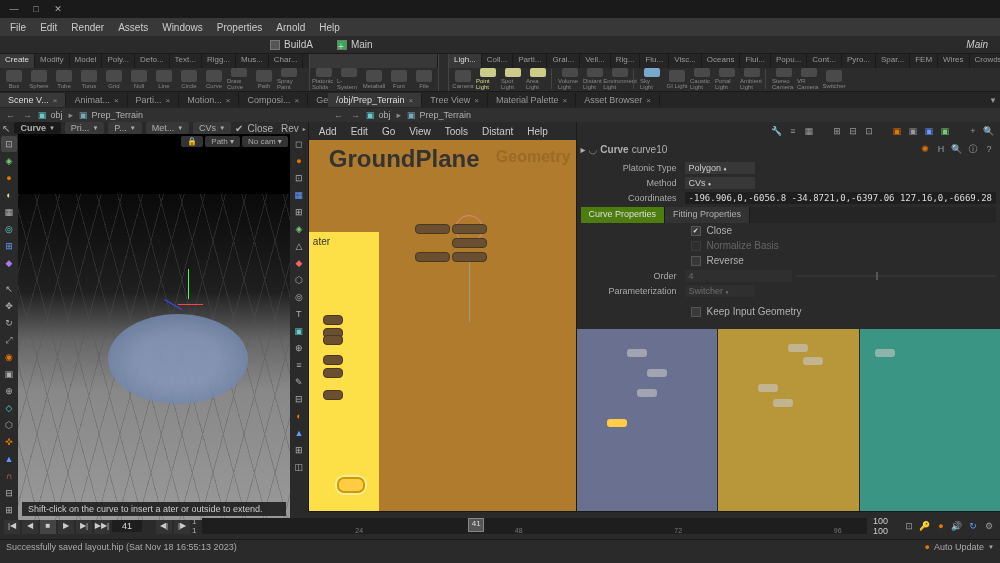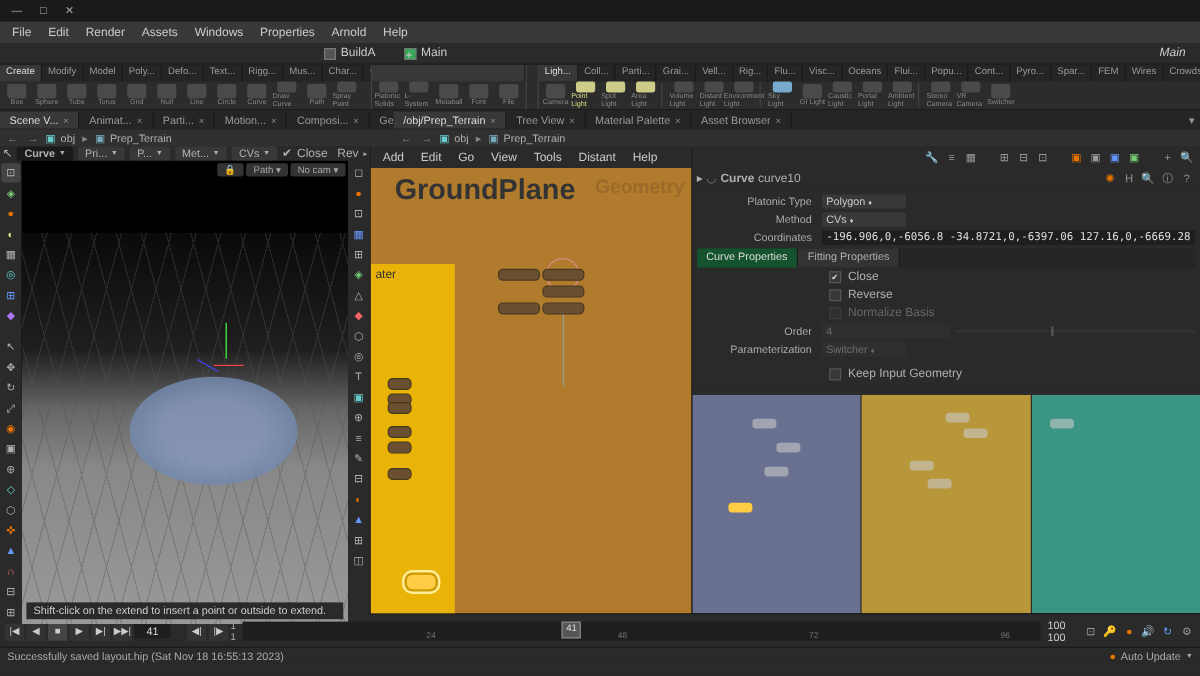--- a/index.html
+++ b/index.html
@@ -47,38 +47,38 @@
 .gizmo-y{position:absolute;left:50%;top:-15px;width:1px;height:30px;background:#4f4}
 .gizmo-x{position:absolute;top:50%;left:10px;width:25px;height:1px;background:#f44}
 .gizmo-z{position:absolute;top:50%;left:-5px;width:20px;height:1px;background:#44f;transform:rotate(30deg)}
 .vp-hint{position:absolute;bottom:4px;left:4px;right:4px;background:rgba(30,30,30,0.9);padding:2px 6px;font-size:9px;color:#ccc}
 .center-pane{width:300px;display:flex;flex-direction:column;border-right:1px solid #1a1a1a}
 .net-menubar{height:18px;background:#2a2a2a;display:flex;align-items:center;padding:0 4px;gap:2px;justify-content:space-between}
 .net-menus{display:flex;gap:2px}
 .net-view{flex:1;background:#b17b2d;position:relative;overflow:hidden}
 .title-node{position:absolute;top:5px;left:20px;font-size:24px;font-weight:bold;color:#333}
 .title-geom{position:absolute;top:8px;right:5px;font-size:16px;color:#9a6a28;font-weight:bold}
-.water-box{position:absolute;top:80px;left:0;width:70px;height:300px;background:#eab308;display:flex;align-items:flex-start;padding:4px;font-size:10px;color:#333}
+.water-box{position:absolute;top:92px;left:0;width:70px;height:300px;background:#fde047;display:flex;align-items:flex-start;padding:4px;font-size:10px;color:#333}
 .node{position:absolute;width:35px;height:10px;background:#6a5030;border-radius:4px;border:1px solid #483820}
 .node-ring{position:absolute;width:28px;height:28px;border:1px solid #d88;border-radius:50%}
 .wire{position:absolute;width:1px;background:#8fa090}
 .sel-node{position:absolute;bottom:20px;left:30px;width:24px;height:12px;background:#ffcc44;border-radius:5px;box-shadow:0 0 0 2px #cc9900,0 0 0 4px #ffee99}
 .right-pane{flex:1;display:flex;flex-direction:column}
 .parm-header{height:18px;background:#2a2a2a;display:flex;align-items:center;padding:0 4px;gap:4px;justify-content:space-between}
 .parm-title{display:flex;align-items:center;gap:3px}
 .parm-icons{display:flex;gap:2px}
 .ic{width:14px;height:14px;display:flex;align-items:center;justify-content:center;font-size:9px;color:#999}
 .parm-body{padding:2px 4px;background:#2a2a2a}
 .parm-row{display:flex;align-items:center;height:15px;gap:4px}
 .parm-label{width:100px;text-align:right;font-size:9px;color:#aaa;padding-right:4px}
 .parm-input{flex:1;background:#383838;padding:1px 4px;font-size:9px;color:#ccc;border-radius:1px}
 .coord-input{background:#1e1e1e;font-family:monospace;color:#ddd;overflow:hidden;white-space:nowrap}
 .parm-tabs{height:16px;background:#252525;display:flex;margin-top:2px}
 .ptab{padding:2px 8px;font-size:9px;background:#333;border-right:1px solid #1a1a1a}
-.ptab.active{background:#14532d;color:#ddd}
+.ptab.active{background:#4d7c0f;color:#ddd}
 .check-row{display:flex;align-items:center;height:15px;gap:6px;padding-left:110px}
 .checkbox{width:10px;height:10px;background:#383838;border:1px solid #555;display:flex;align-items:center;justify-content:center;font-size:7px;color:#ddd}
 .parm-disabled{color:#666}
 .preview{flex:1;margin-top:8px;display:flex;gap:1px;overflow:hidden}
 .pv-panel{flex:1;min-width:120px;position:relative}
 .pv-node{position:absolute;width:20px;height:8px;background:rgba(200,200,200,0.6);border-radius:3px}
 .timeline{height:28px;background:#2a2a2a;border-top:1px solid #1a1a1a;display:flex;align-items:center;padding:0 4px;gap:2px}
 .play-btn{width:16px;height:16px;background:#333;display:flex;align-items:center;justify-content:center;font-size:8px;color:#ccc}
 .frame-field{width:30px;background:#1e1e1e;padding:1px 2px;font-size:9px;color:#ddd;text-align:center}
 .tl-track{flex:1;height:16px;background:#1e1e1e;position:relative;margin:0 4px}
@@ -450,21 +450,21 @@
         </div>
         <div class="vp-scene">
           <div class="grid-overlay"></div>
           <div class="water"></div>
           <div class="gizmo">
             <div class="gizmo-y"></div>
             <div class="gizmo-x"></div>
             <div class="gizmo-z"></div>
           </div>
         </div>
-        <div class="vp-hint">Shift-click on the extend to insert a point or outside to extend.</div>
+        <div class="vp-hint">Shift-click on the curve to insert a ater or outside to extend.</div>
       </div>
       <div class="vp-toolbar">
         <div class="vt-btn">◻</div>
         <div class="vt-btn orange">●</div>
         <div class="vt-btn">⊡</div>
         <div class="vt-btn blue">▦</div>
         <div class="vt-btn">⊞</div>
         <div class="vt-btn green">◈</div>
         <div class="vt-btn">△</div>
         <div class="vt-btn red">◆</div>
@@ -566,27 +566,27 @@
         <div class="parm-input coord-input">-196.906,0,-6056.8 -34.8721,0,-6397.06 127.16,0,-6669.28</div>
       </div>
       <div class="parm-tabs">
         <div class="ptab active">Curve Properties</div>
         <div class="ptab">Fitting Properties</div>
       </div>
       <div class="check-row">
         <div class="checkbox">✔</div>
         <span>Close</span>
       </div>
+      <div class="check-row parm-disabled">
+        <div class="checkbox" style="opacity:0.4"></div>
+        <span>Normalize Basis</span>
+      </div>
       <div class="check-row">
         <div class="checkbox"></div>
         <span>Reverse</span>
-      </div>
-      <div class="check-row parm-disabled">
-        <div class="checkbox" style="opacity:0.4"></div>
-        <span>Normalize Basis</span>
       </div>
       <div class="parm-row parm-disabled">
         <div class="parm-label">Order</div>
         <div class="parm-input" style="opacity:0.4">4</div>
         <div style="flex:2;height:2px;background:#333;position:relative">
             <div style="position:absolute;left:40%;top:-3px;width:2px;height:8px;background:#555"></div>
           </div>
       </div>
       <div class="parm-row parm-disabled">
         <div class="parm-label">Parameterization</div>

